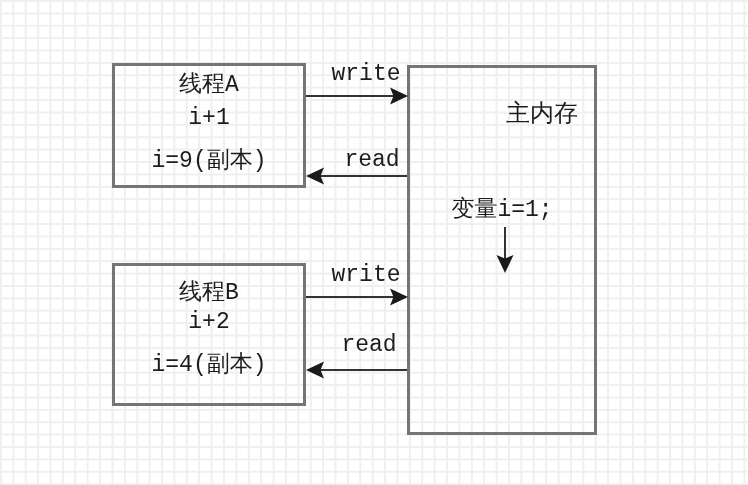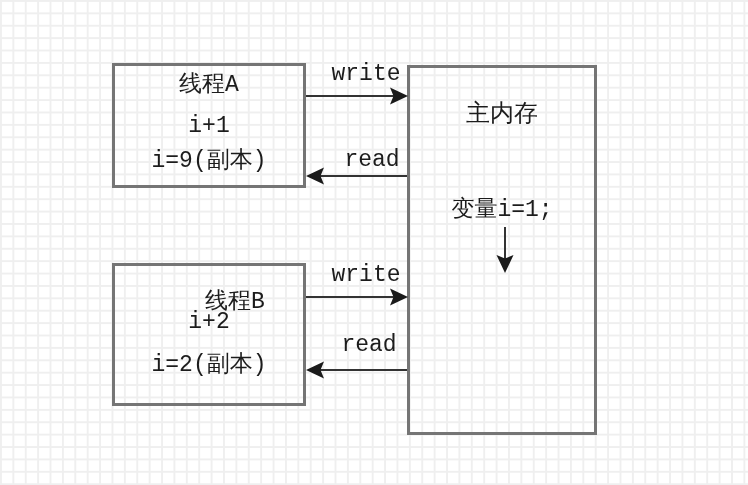--- a/index.html
+++ b/index.html
@@ -21,23 +21,23 @@
   }
   #thread-a    { left: 112px; top: 63px;  width: 194px; height: 125px; }
   #thread-b    { left: 112px; top: 263px; width: 194px; height: 143px; }
   #main-memory { left: 407px; top: 65px;  width: 190px; height: 370px; }
 
   .tline {
     position: absolute; left: 0; width: 100%;
     text-align: center; font-size: 23px; line-height: 28px;
     white-space: nowrap;
   }
-  #thread-a .l1 { top: 5px; }   #thread-a .l2 { top: 38px; margin-top: 8px; }  #thread-a .l3 { top: 81px; }
-  #thread-b .l1 { top: 22px; padding-left: 26px; }  #thread-b .l2 { top: 42px; }  #thread-b .l3 { top: 85px; }
-  #main-memory .l1 { top: 33px; font-size: 24px; }
+  #thread-a .l1 { top: 5px; }   #thread-a .l2 { top: 38px; }  #thread-a .l3 { top: 81px; }
+  #thread-b .l1 { top: 13px; }  #thread-b .l2 { top: 42px; }  #thread-b .l3 { top: 85px; }
+  #main-memory .l1 { top: 33px; font-size: 24px; margin-left: 40px; }
   #main-memory .l2 { top: 128px; }
   #main-memory .l3 { top: 218px; }
 
   .alabel {
     position: absolute; font-size: 23px; line-height: 24px;
     text-align: center; white-space: nowrap;
   }
   #label-write-a { left: 320px; top: 62px;  width: 92px; }
   #label-read-a  { left: 330px; top: 148px; width: 84px; }
   #label-write-b { left: 320px; top: 263px; width: 92px; }
@@ -57,21 +57,21 @@
 
   <div class="node" id="thread-a">
     <div class="tline l1">线程A</div>
     <div class="tline l2">i+1</div>
     <div class="tline l3">i=9(副本)</div>
   </div>
 
   <div class="node" id="thread-b">
     <div class="tline l1">线程B</div>
     <div class="tline l2">i+2</div>
-    <div class="tline l3">i=2(副本)</div>
+    <div class="tline l3">i=4(副本)</div>
   </div>
 
   <div class="node" id="main-memory">
     <div class="tline l1">主内存</div>
     <div class="tline l2">变量i=1;</div>
   </div>
 
   <svg class="overlay" viewBox="0 0 748 485" aria-hidden="true">
 
     <g>

